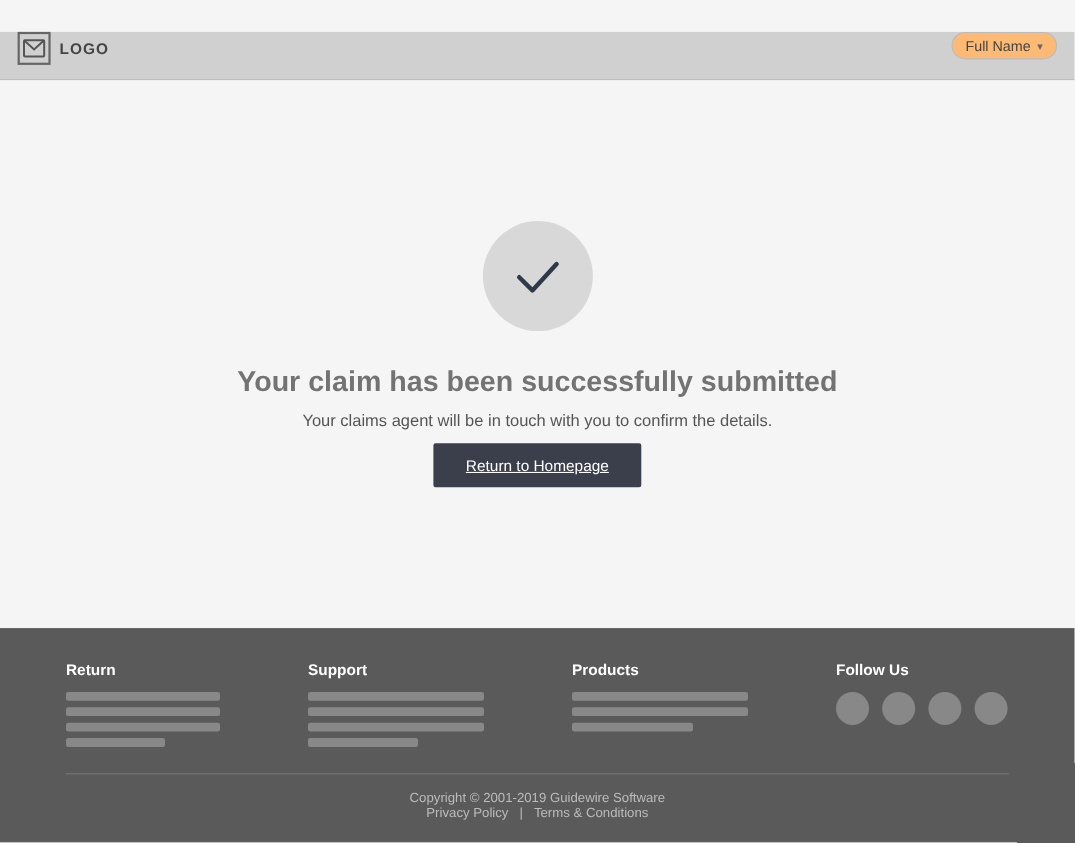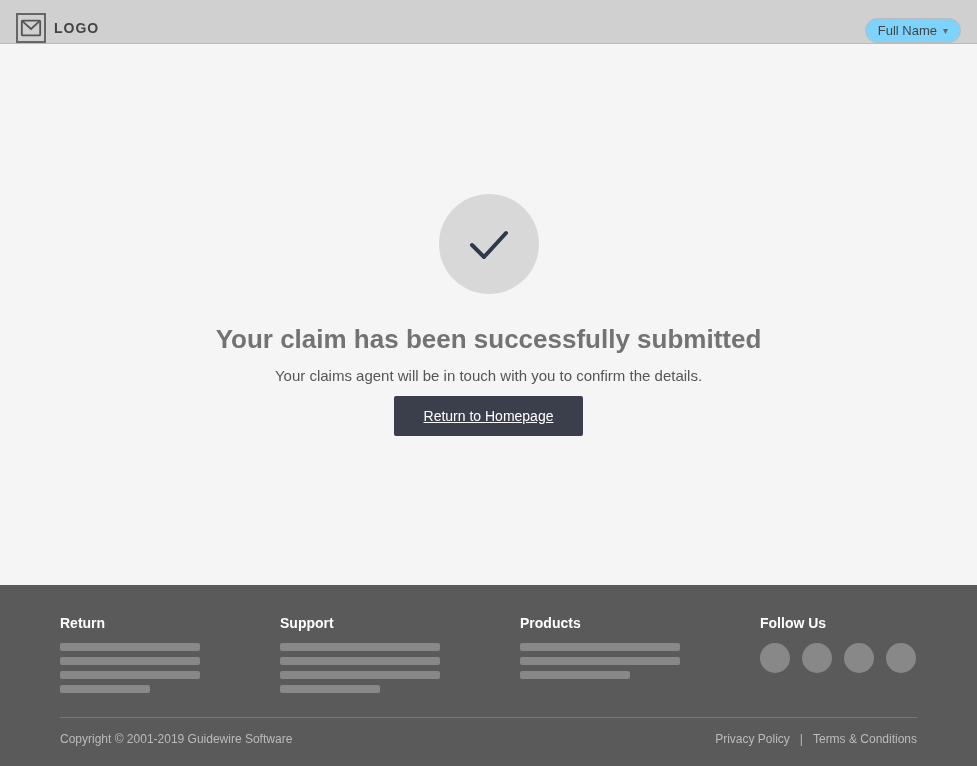--- a/index.html
+++ b/index.html
@@ -3,24 +3,25 @@
   <meta charset="utf-8">
   <style>
     * { box-sizing: border-box; margin: 0; padding: 0; }
     body { font-family: Arial, sans-serif; background: #f5f5f5; min-height: 766px; display: flex; flex-direction: column; }
 
     
     .header {
       background: #d0d0d0;
       height: 44px;
       display: flex;
-      align-items: flex-end;
+      align-items: flex-start;
       justify-content: space-between;
       padding: 0 16px;
       border-bottom: 1px solid #bbb;
+      margin-top: 29px;
     }
     .logo-area {
       display: flex;
       align-items: center;
       gap: 8px;
     }
     .logo-icon {
       width: 30px;
       height: 30px;
       border: 2px solid #666;
@@ -29,21 +30,21 @@
       justify-content: center;
     }
     .logo-icon svg { width: 22px; height: 22px; }
     .logo-text {
       font-size: 14px;
       font-weight: bold;
       color: #444;
       letter-spacing: 1px;
     }
     .user-dropdown {
-      background: #7dd3fc;
+      background: #fdba74;
       border: 1px solid #bbb;
       border-radius: 20px;
       padding: 4px 12px;
       display: flex;
       align-items: center;
       gap: 6px;
       cursor: pointer;
       font-size: 13px;
       color: #444;
     }
@@ -143,20 +144,21 @@
     }
 
     .footer-bottom {
       display: flex;
       justify-content: space-between;
       align-items: center;
       border-top: 1px solid #777;
       padding-top: 14px;
       font-size: 12px;
       color: #bbb;
+      flex-direction: column;
     }
     .footer-links {
       display: flex;
       gap: 10px;
       align-items: center;
     }
     .footer-links span { color: #bbb; }
     .footer-link { color: #bbb; text-decoration: none; }
   </style>
 </head>

